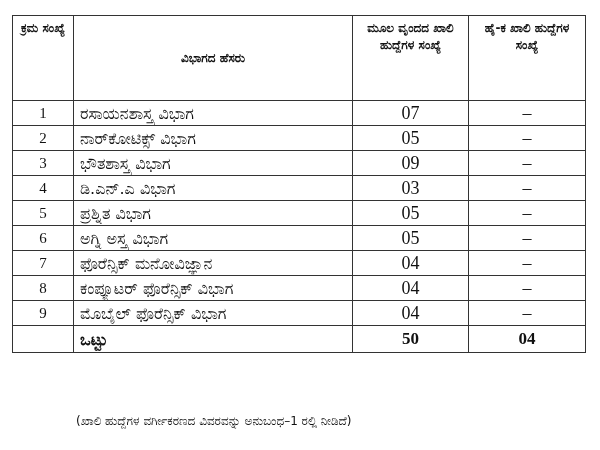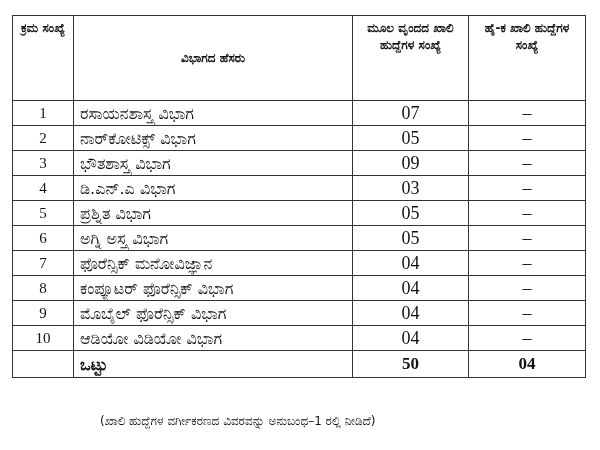--- a/index.html
+++ b/index.html
@@ -63,21 +63,21 @@
       font-size: 18px;
       text-align: center;
     }
     tr.total td {
       height: 26px;
       font-weight: bold;
     }
     tr.total td.num { font-size: 17px; margin-left: 44px; }
     .footnote {
       position: absolute;
-      left: 100px;
+      left: 76px;
       top: 414px;
       font-family: "DejaVu Sans", sans-serif;
       font-size: 12px;
       color: #111111;
       white-space: nowrap;
     }
     .col-sl { width: 61px; }
     .col-name { width: 279px; }
     .col-orig { width: 116px; }
     .col-hk { width: 117px; }
@@ -149,26 +149,20 @@
         <td class="name">ಕಂಪ್ಯೂಟರ್ ಫೊರೆನ್ಸಿಕ್ ವಿಭಾಗ</td>
         <td class="num">04</td>
         <td class="num">–</td>
       </tr>
       <tr>
         <td class="sl">9</td>
         <td class="name">ಮೊಬೈಲ್ ಫೊರೆನ್ಸಿಕ್ ವಿಭಾಗ</td>
         <td class="num">04</td>
         <td class="num">–</td>
       </tr>
-      <tr>
-        <td class="sl">10</td>
-        <td class="name">ಆಡಿಯೋ ವಿಡಿಯೋ ವಿಭಾಗ</td>
-        <td class="num">04</td>
-        <td class="num">–</td>
-      </tr>
       <tr class="total">
         <td class="sl"></td>
         <td class="name">ಒಟ್ಟು</td>
         <td class="num">50</td>
         <td class="num">04</td>
       </tr>
     </tbody>
   </table>
 
   <div class="footnote">(ಖಾಲಿ ಹುದ್ದೆಗಳ ವರ್ಗೀಕರಣದ ವಿವರವನ್ನು ಅನುಬಂಧ–1 ರಲ್ಲಿ ನೀಡಿದೆ)</div>

